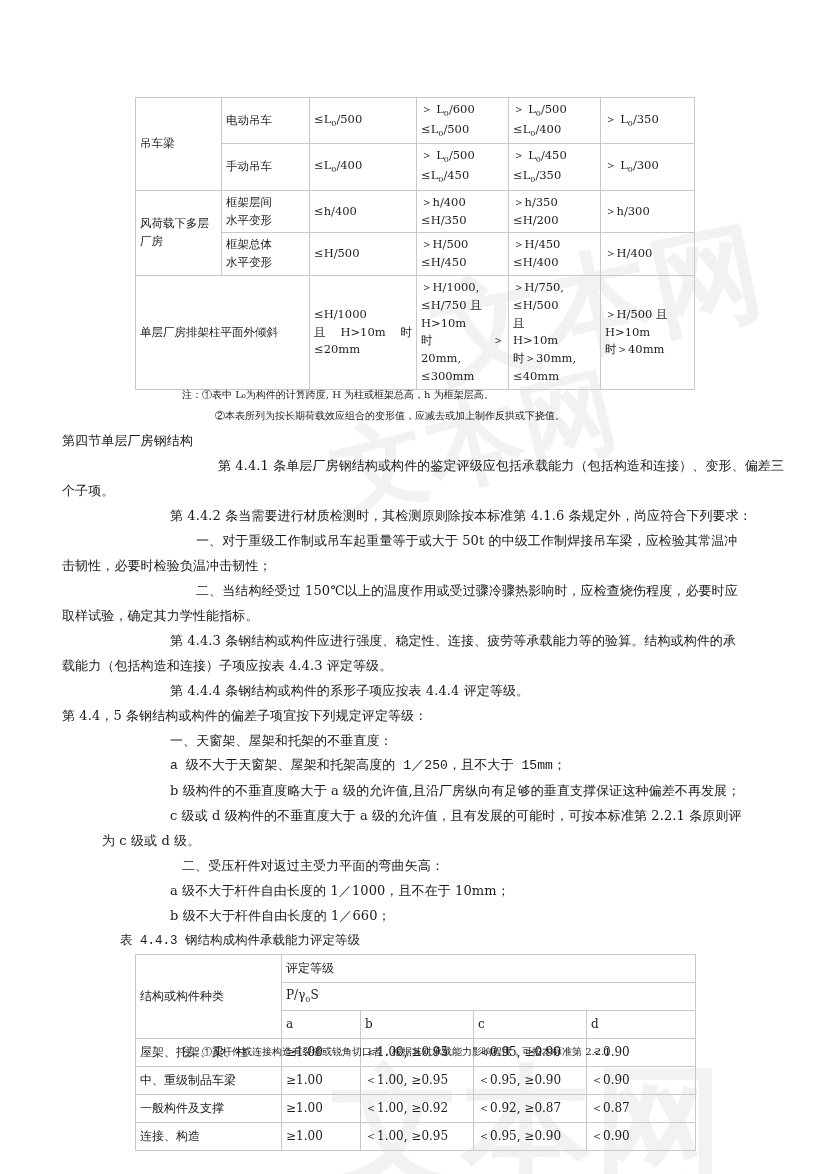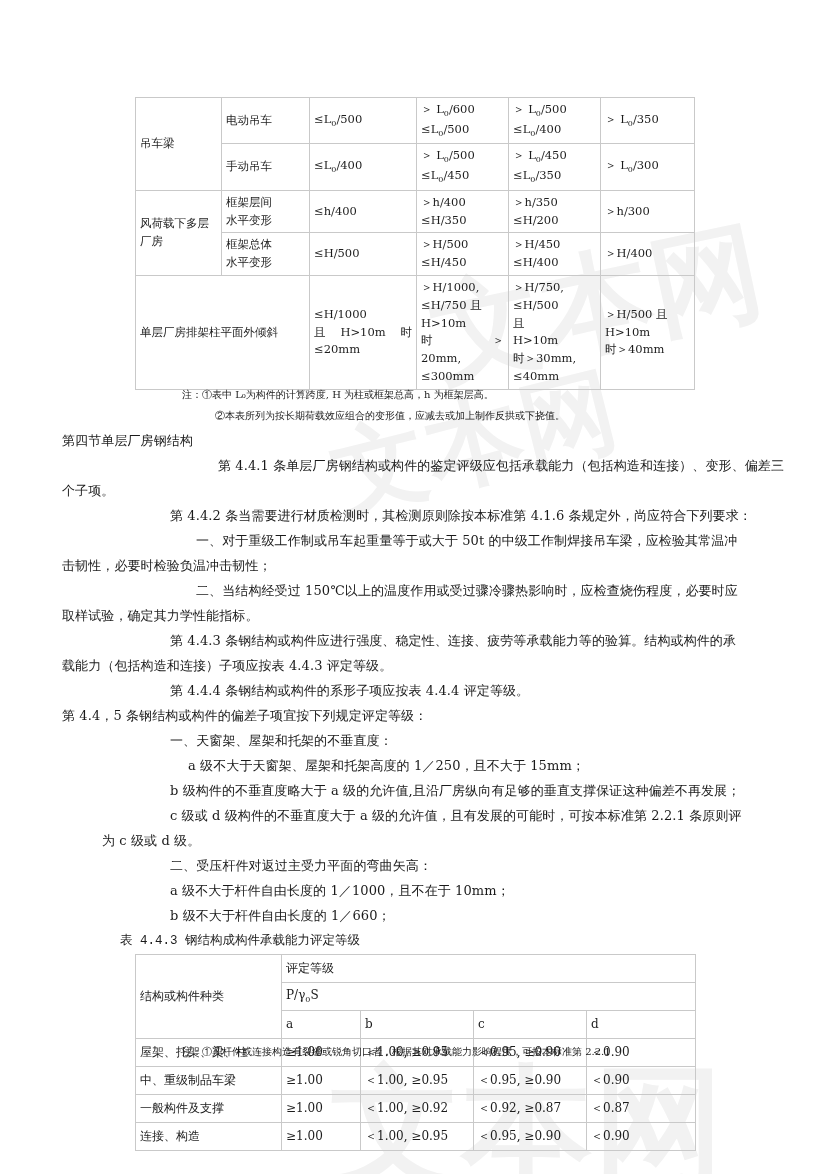--- a/index.html
+++ b/index.html
@@ -252,25 +252,25 @@
     <div class="para" style="left:170px; top:506px;">第 4.4.2 条当需要进行材质检测时，其检测原则除按本标准第 4.1.6 条规定外，尚应符合下列要求：</div>
     <div class="para" style="left:196px; top:531px;">一、对于重级工作制或吊车起重量等于或大于 50t 的中级工作制焊接吊车梁，应检验其常温冲</div>
     <div class="para" style="left:62px; top:556px;">击韧性，必要时检验负温冲击韧性；</div>
     <div class="para" style="left:196px; top:581px;">二、当结构经受过 150℃以上的温度作用或受过骤冷骤热影响时，应检查烧伤程度，必要时应</div>
     <div class="para" style="left:62px; top:606px;">取样试验，确定其力学性能指标。</div>
     <div class="para" style="left:170px; top:631px;">第 4.4.3 条钢结构或构件应进行强度、稳定性、连接、疲劳等承载能力等的验算。结构或构件的承</div>
     <div class="para" style="left:62px; top:656px;">载能力（包括构造和连接）子项应按表 4.4.3 评定等级。</div>
     <div class="para" style="left:170px; top:681px;">第 4.4.4 条钢结构或构件的系形子项应按表 4.4.4 评定等级。</div>
     <div class="para" style="left:62px; top:706px;">第 4.4，5 条钢结构或构件的偏差子项宜按下列规定评定等级：</div>
     <div class="para" style="left:170px; top:731px;">一、天窗架、屋架和托架的不垂直度：</div>
-    <div class="para" style="left:188px; top:756px;">a 级不大于天窗架、屋架和托架高度的 1／250，且不大于 15mm；</div>
+    <div class="para" style="left:170px; top:756px;font-family:Liberation Mono, monospace;">a 级不大于天窗架、屋架和托架高度的 1／250，且不大于 15mm；</div>
     <div class="para" style="left:170px; top:781px;">b 级构件的不垂直度略大于 a 级的允许值,且沿厂房纵向有足够的垂直支撑保证这种偏差不再发展；</div>
     <div class="para" style="left:170px; top:806px;">c 级或 d 级构件的不垂直度大于 a 级的允许值，且有发展的可能时，可按本标准第 2.2.1 条原则评</div>
     <div class="para" style="left:62px; top:831px;margin-left:40px;">为 c 级或 d 级。</div>
-    <div class="para" style="left:170px; top:856px;text-align:center;">二、受压杆件对返过主受力平面的弯曲矢高：</div>
+    <div class="para" style="left:182px; top:856px;text-align:center;">二、受压杆件对返过主受力平面的弯曲矢高：</div>
     <div class="para" style="left:170px; top:881px;">a 级不大于杆件自由长度的 1／1000，且不在于 10mm；</div>
     <div class="para" style="left:170px; top:906px;">b 级不大于杆件自由长度的 1／660；</div>
 
     <div class="cap" style="top:932px;font-family:Liberation Mono, monospace;">表 4.4.3 钢结构成构件承载能力评定等级</div>
 
     <table class="doc-table tbl-bottom" style="top:954px;">
       <colgroup>
         <col style="width:146px">
         <col style="width:79px">
         <col style="width:113px">

